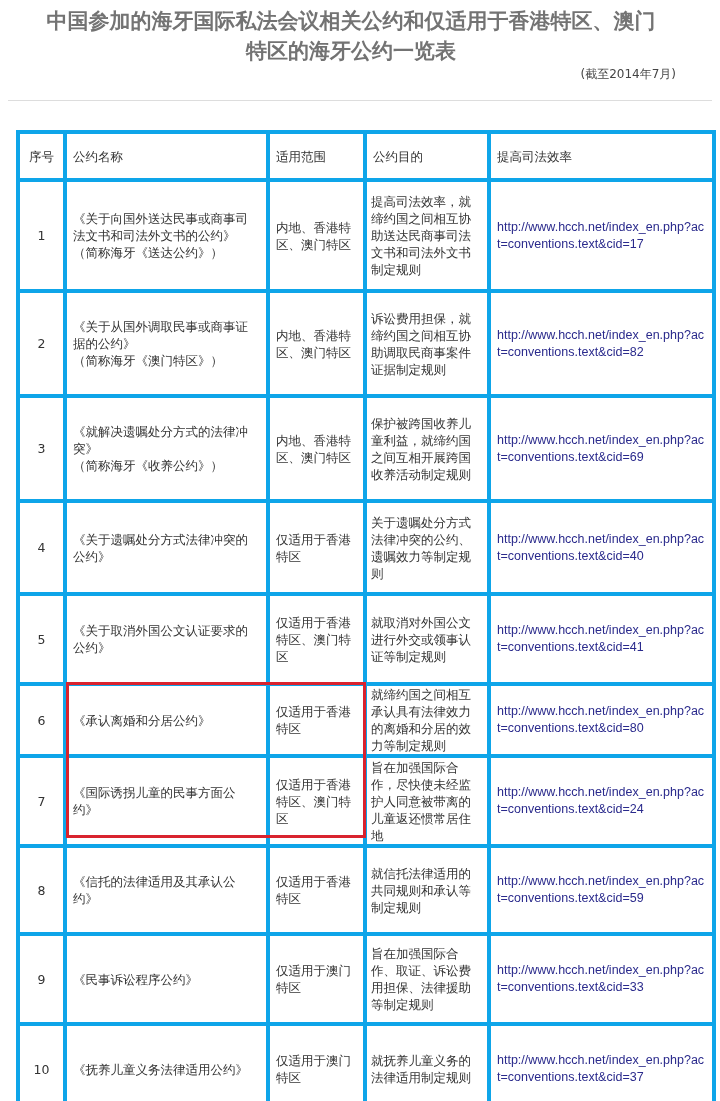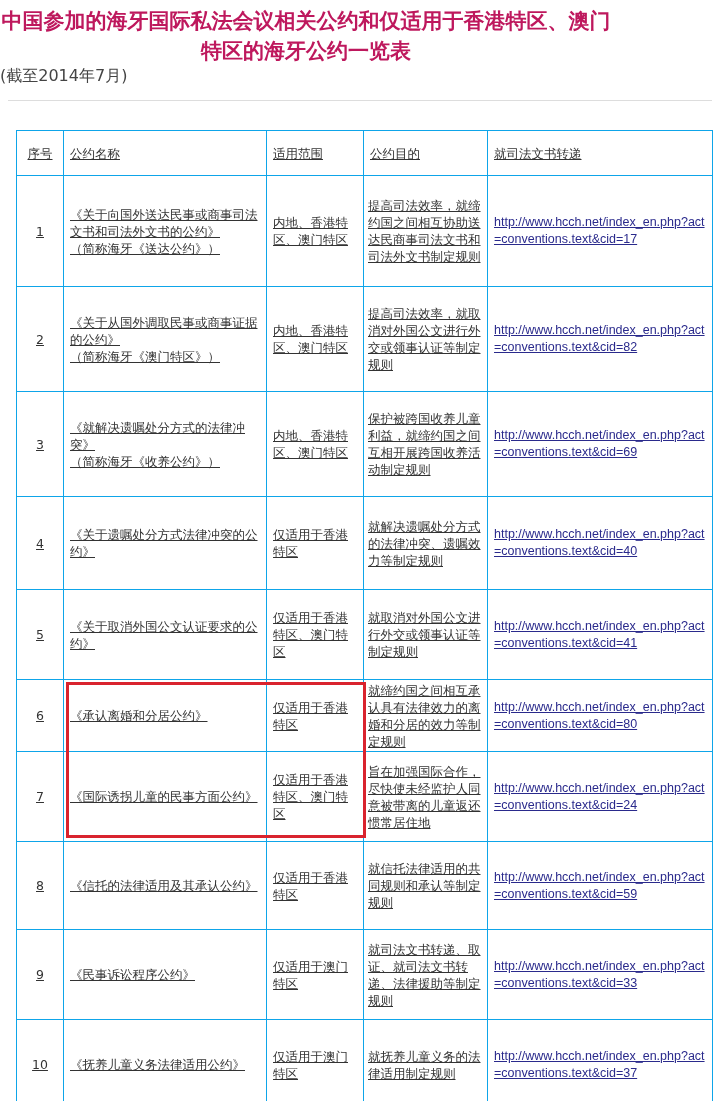--- a/index.html
+++ b/index.html
@@ -1,21 +1,21 @@
 <!DOCTYPE html>
 <html><head>
 <meta charset="utf-8">
 <style>
   html, body { margin:0; padding:0; background:#fff; }
   body { width:720px; height:1101px; overflow:hidden; position:relative; font-family:"DejaVu Sans","Liberation Sans",sans-serif; color:#333; }
-  .title { position:absolute; left:0; top:6px; width:612px; text-align:center; font-size:21px; font-weight:bold; line-height:30px; color:#be185d; }
-  .subtitle { position:absolute; left:0; top:66px; width:676px; text-align:left; font-size:16px; color:#444; }
+  .title { position:absolute; left:0; top:6px; width:612px; text-align:center; font-size:21px; font-weight:bold; line-height:30px; color:#737373;padding-left:45px; }
+  .subtitle { position:absolute; left:0; top:66px; width:676px; text-align:right; font-size:12px; color:#444; }
   .divider { position:absolute; left:8px; top:100px; width:704px; height:1px; background:#ddd; }
   table { position:absolute; left:16px; top:130px; border-collapse:collapse; table-layout:fixed; width:696px; font-size:12.5px; line-height:17px; }
-  td, th { border:1px solid #0ea5e9; vertical-align:middle; padding:0 6px; text-align:left; font-weight:normal; color:#333;text-decoration:underline; }
+  td, th { border:4px solid #0ea5e9; vertical-align:middle; padding:0 6px; text-align:left; font-weight:normal; color:#333; }
   th { height:44px; font-size:12.5px; }
   td.num, th.num { text-align:center; padding:0; }
   td.link { color:#2a2a8c; font-family:"Liberation Sans",sans-serif; font-size:12.5px; word-break:break-all;margin-left:9px; }
   td.purpose { padding:0 4px;margin-left:16px; }
   .name-line { display:block; }
   .highlight { position:absolute; left:66px; top:682px; width:294px; height:150px; border:3px solid #d9232e; pointer-events:none; }
   .watermark { position:absolute; left:570px; top:1104px; font-size:18px; color:rgba(160,160,160,0.55); }
 </style>
 </head>
 <body>
@@ -31,59 +31,59 @@
       <col style="width:97px">
       <col style="width:124px">
       <col style="width:225px">
   </colgroup>
   <thead>
     <tr>
       <th class="num">序号</th>
       <th>公约名称</th>
       <th>适用范围</th>
       <th>公约目的</th>
-      <th>就司法文书转递</th>
+      <th>提高司法效率</th>
     </tr>
   </thead>
   <tbody>
     <tr style="height:111px">
       <td class="num">1</td>
       <td>
           <span class="name-line">《关于向国外送达民事或商事司法文书和司法外文书的公约》</span>
           <span class="name-line">（简称海牙《送达公约》）</span>
         </td>
       <td>内地、香港特区、澳门特区</td>
       <td class="purpose">提高司法效率，就缔约国之间相互协助送达民商事司法文书和司法外文书制定规则</td>
       <td class="link">http://www.hcch.net/index_en.php?act=conventions.text&amp;cid=17</td>
     </tr>
     <tr style="height:105px">
       <td class="num">2</td>
       <td>
           <span class="name-line">《关于从国外调取民事或商事证据的公约》</span>
           <span class="name-line">（简称海牙《澳门特区》）</span>
         </td>
       <td>内地、香港特区、澳门特区</td>
-      <td class="purpose">提高司法效率，就取消对外国公文进行外交或领事认证等制定规则</td>
+      <td class="purpose">诉讼费用担保，就缔约国之间相互协助调取民商事案件证据制定规则</td>
       <td class="link">http://www.hcch.net/index_en.php?act=conventions.text&amp;cid=82</td>
     </tr>
     <tr style="height:105px">
       <td class="num">3</td>
       <td>
           <span class="name-line">《就解决遗嘱处分方式的法律冲突》</span>
           <span class="name-line">（简称海牙《收养公约》）</span>
         </td>
       <td>内地、香港特区、澳门特区</td>
       <td class="purpose">保护被跨国收养儿童利益，就缔约国之间互相开展跨国收养活动制定规则</td>
       <td class="link">http://www.hcch.net/index_en.php?act=conventions.text&amp;cid=69</td>
     </tr>
     <tr style="height:93px">
       <td class="num">4</td>
       <td>《关于遗嘱处分方式法律冲突的公约》</td>
       <td>仅适用于香港特区</td>
-      <td class="purpose">就解决遗嘱处分方式的法律冲突、遗嘱效力等制定规则</td>
+      <td class="purpose">关于遗嘱处分方式法律冲突的公约、遗嘱效力等制定规则</td>
       <td class="link">http://www.hcch.net/index_en.php?act=conventions.text&amp;cid=40</td>
     </tr>
     <tr style="height:90px">
       <td class="num">5</td>
       <td>《关于取消外国公文认证要求的公约》</td>
       <td>仅适用于香港特区、澳门特区</td>
       <td class="purpose">就取消对外国公文进行外交或领事认证等制定规则</td>
       <td class="link">http://www.hcch.net/index_en.php?act=conventions.text&amp;cid=41</td>
     </tr>
     <tr style="height:72px">
@@ -104,21 +104,21 @@
       <td class="num">8</td>
       <td>《信托的法律适用及其承认公约》</td>
       <td>仅适用于香港特区</td>
       <td class="purpose">就信托法律适用的共同规则和承认等制定规则</td>
       <td class="link">http://www.hcch.net/index_en.php?act=conventions.text&amp;cid=59</td>
     </tr>
     <tr style="height:90px">
       <td class="num">9</td>
       <td>《民事诉讼程序公约》</td>
       <td>仅适用于澳门特区</td>
-      <td class="purpose">就司法文书转递、取证、就司法文书转递、法律援助等制定规则</td>
+      <td class="purpose">旨在加强国际合作、取证、诉讼费用担保、法律援助等制定规则</td>
       <td class="link">http://www.hcch.net/index_en.php?act=conventions.text&amp;cid=33</td>
     </tr>
     <tr style="height:90px">
       <td class="num">10</td>
       <td>《抚养儿童义务法律适用公约》</td>
       <td>仅适用于澳门特区</td>
       <td class="purpose">就抚养儿童义务的法律适用制定规则</td>
       <td class="link">http://www.hcch.net/index_en.php?act=conventions.text&amp;cid=37</td>
     </tr>
   </tbody>

